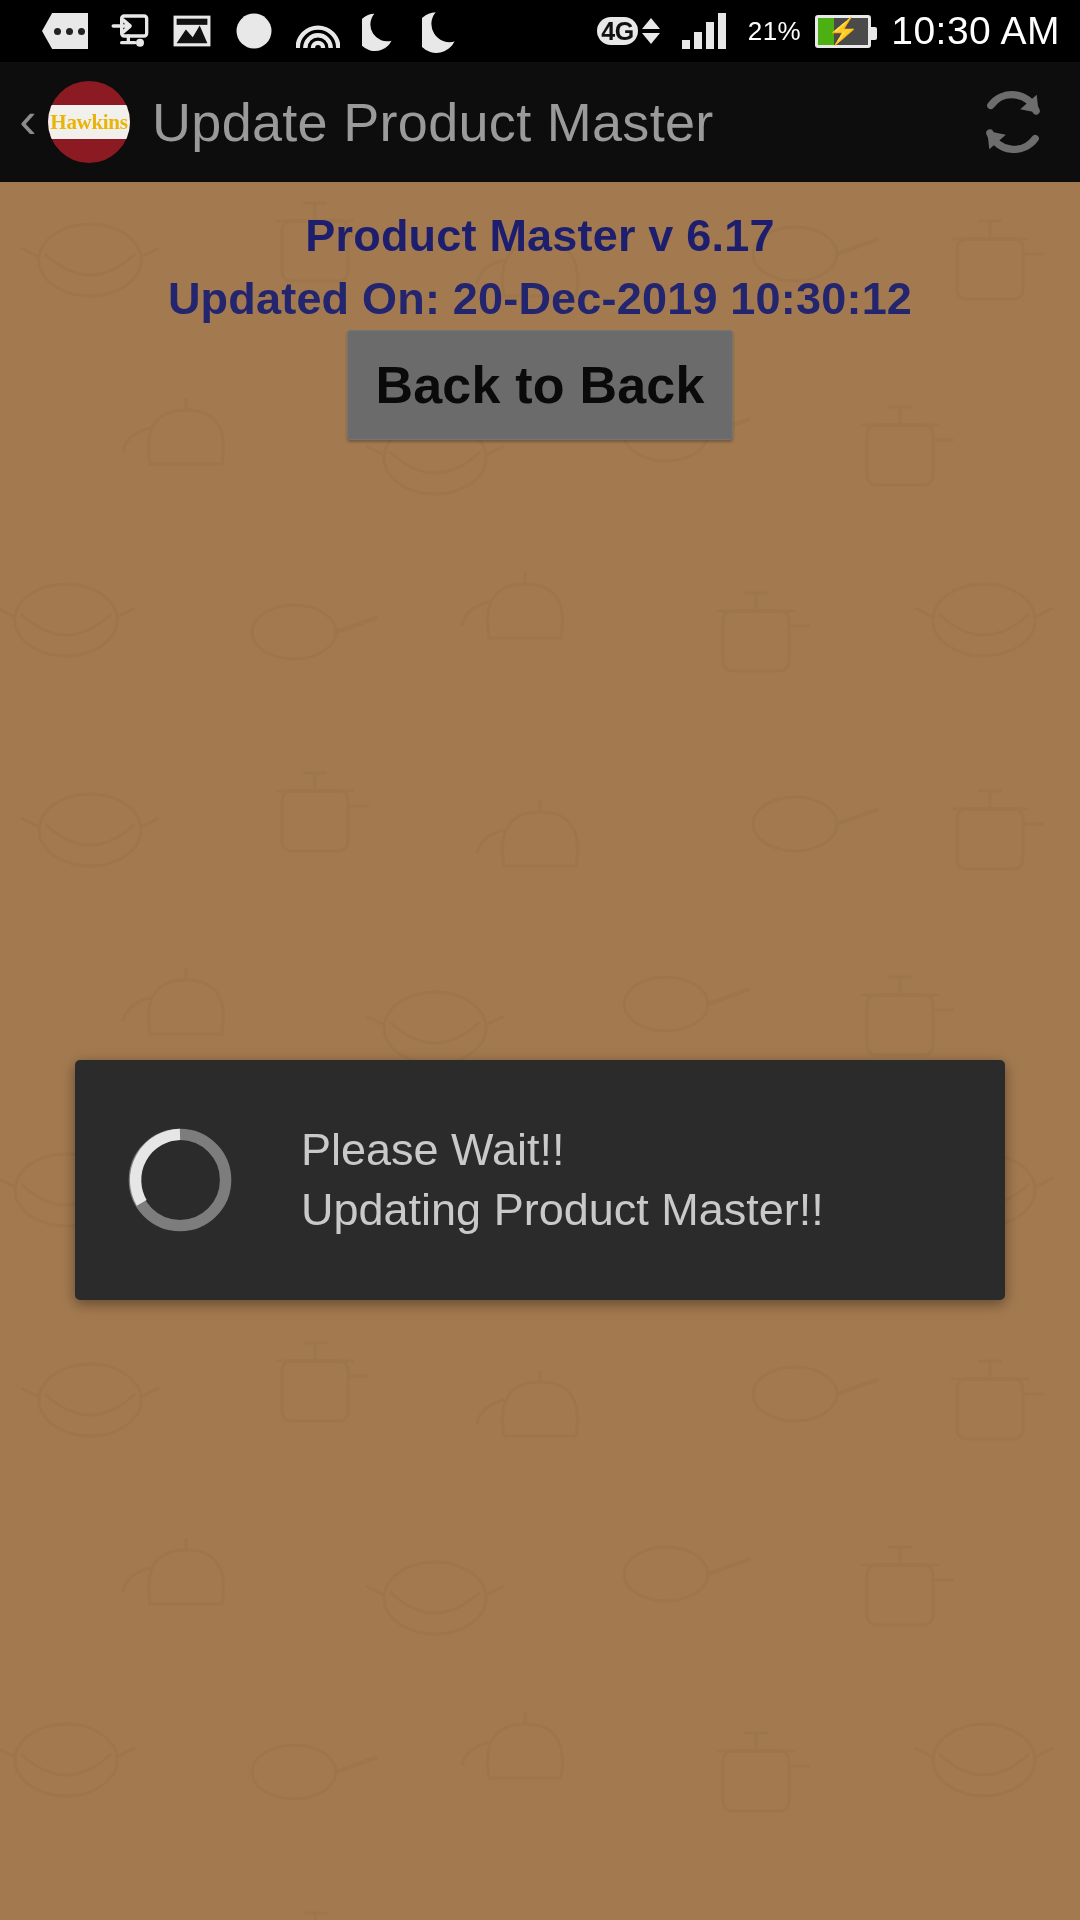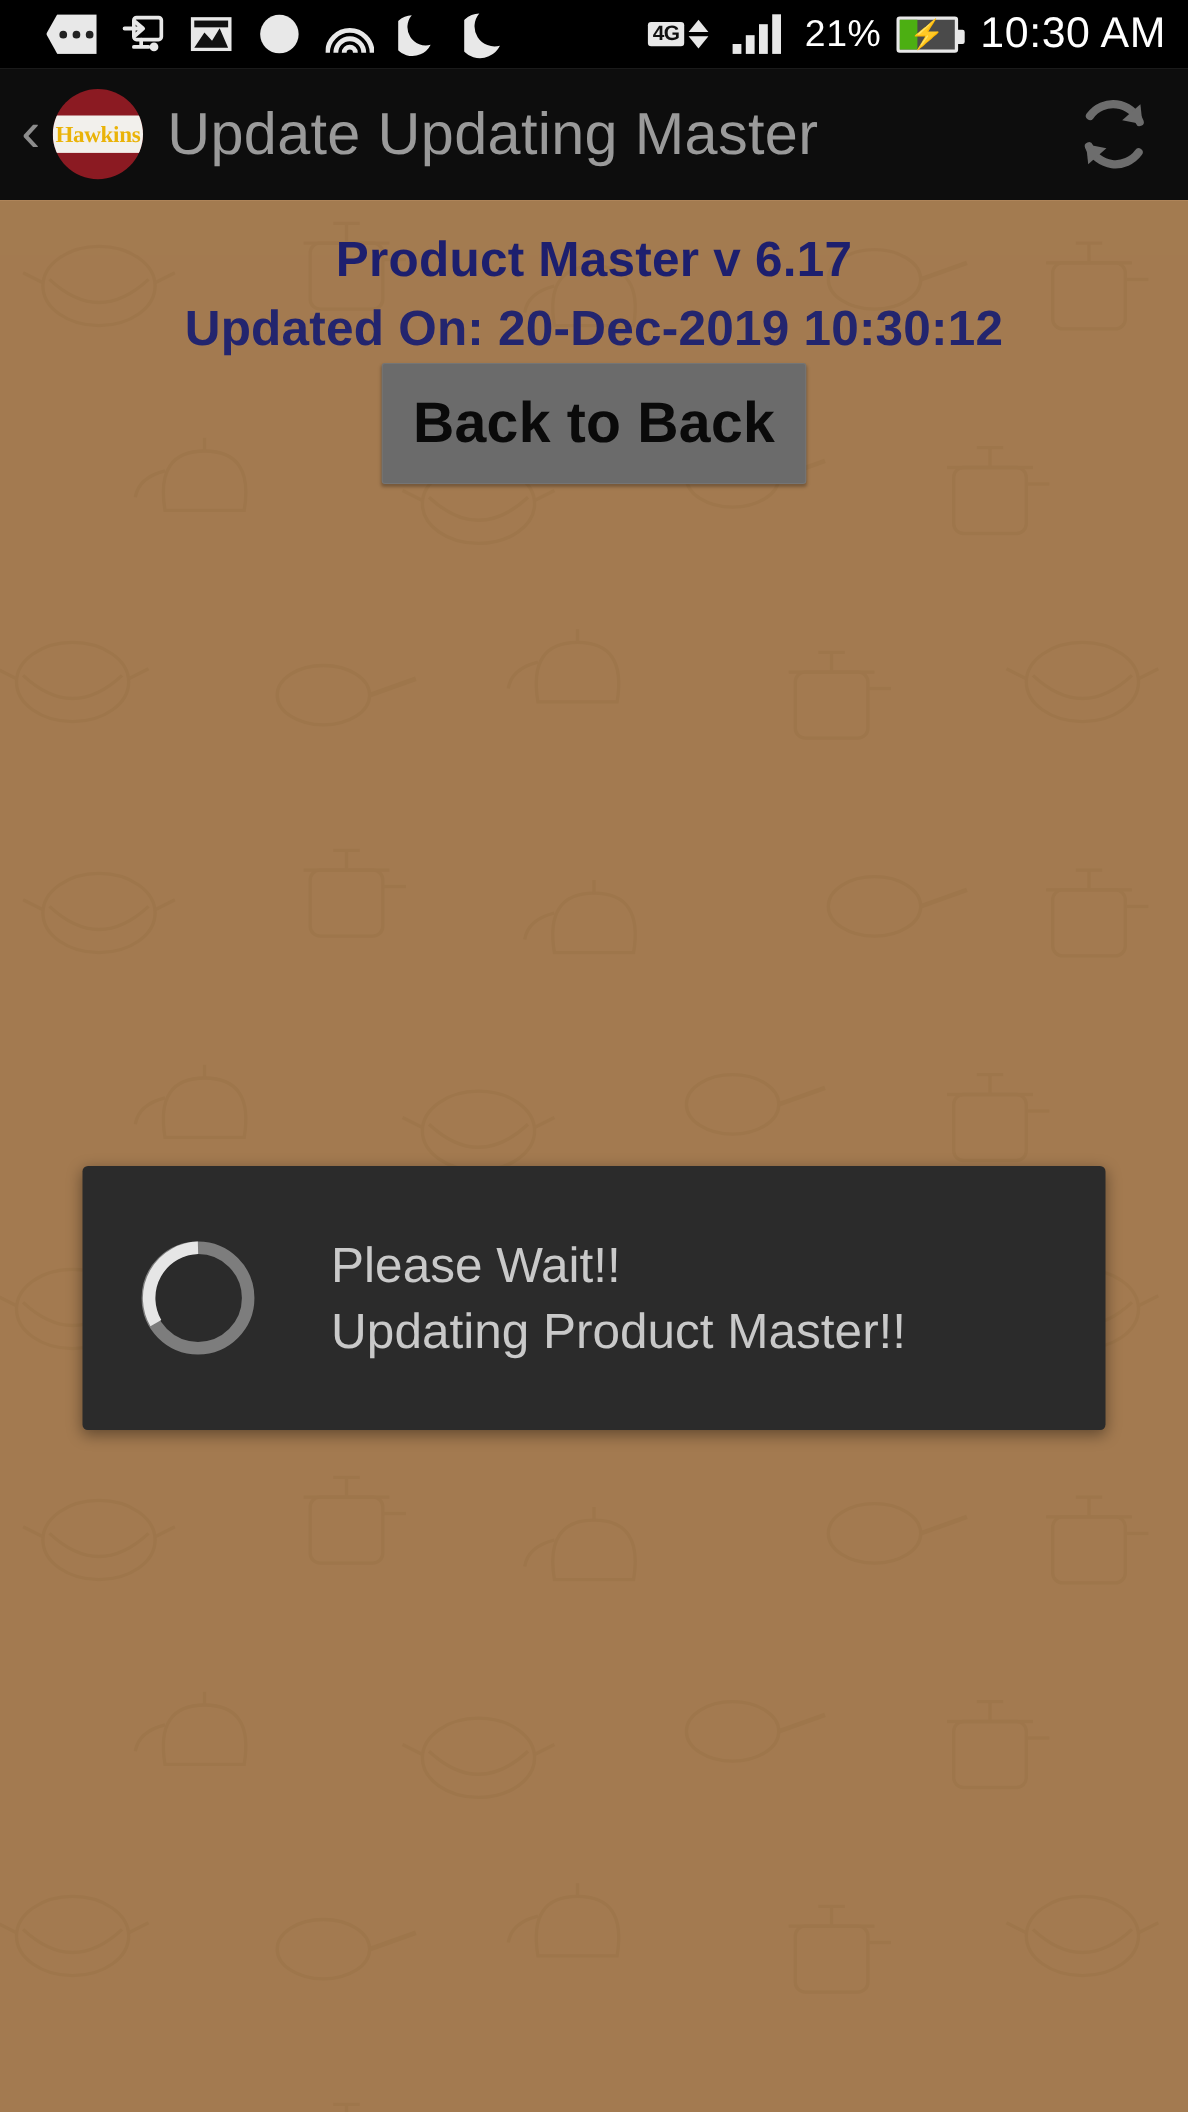--- a/index.html
+++ b/index.html
@@ -14,21 +14,21 @@
   
   #status-bar {
     position:absolute; top:0; left:0; width:1080px; height:62px;
     background:#000; display:flex; align-items:center;
     padding:0 14px 0 42px;
   }
   .sb-icon { display:flex; align-items:center; justify-content:center; flex:0 0 auto; }
   .sb-gap { width:22px; flex:0 0 auto; }
   #sb-spacer { flex:1 1 auto; }
   .sb-text {
-    color:#fff; font-size:34px; font-weight:400; letter-spacing:0.5px;
+    color:#fff; font-size:26px; font-weight:400; letter-spacing:0.5px;
     white-space:nowrap;
   }
   #sb-time { font-size:39px; margin-left:20px; padding-right:6px; }
   #sb-battery-pct { margin-right:14px; }
 
   .pentagon {
     width:46px; height:36px; background:#e8e8e8;
     clip-path:polygon(22% 0%, 100% 0%, 100% 100%, 22% 100%, 0% 50%);
     display:flex; align-items:center; justify-content:center; gap:5px;
     padding-left:8px;
@@ -43,22 +43,22 @@
     content:""; position:absolute; right:-9px; top:9px;
     width:7px; height:13px; background:#e8e8e8; border-radius:0 2px 2px 0;
   }
   .batt-fill { width:32%; background:#4caf12; }
   .batt-bolt {
     position:absolute; left:50%; top:50%; transform:translate(-50%,-50%);
     font-size:26px; color:#fff; line-height:1; font-weight:700;
   }
 
   .fourg {
-    background:#e8e8e8; color:#111; font-size:19px; font-weight:700;
-    padding:1px 4px; border-radius:3px; line-height:1.05; letter-spacing:-0.5px;
+    background:#e8e8e8; color:#111; font-size:25px; font-weight:700;
+    padding:1px 4px; border-radius:14px; line-height:1.05; letter-spacing:-0.5px;
   }
   .updown { display:flex; flex-direction:column; gap:4px; margin-left:4px; }
   .updown span {
     width:0; height:0; border-left:9px solid transparent; border-right:9px solid transparent;
   }
   .updown .up { border-bottom:11px solid #e8e8e8; }
   .updown .dn { border-top:11px solid #e8e8e8; }
 
   .bars { display:flex; align-items:flex-end; gap:4px; height:36px; }
   .bars i { width:8px; background:#e8e8e8; display:block; }
@@ -225,21 +225,21 @@
     </div>
 
     <span class="sb-text" id="sb-time">10:30 AM</span>
   </div>
 
   <div id="app-header">
     <div id="back-chevron">‹</div>
     <div id="app-logo">
       <span id="logo-text">Hawkins</span>
     </div>
-    <div id="app-title">Update Updating Master</div>
+    <div id="app-title">Update Product Master</div>
     <div id="header-spacer"></div>
     <div id="refresh-icon">
       <svg width="78" height="78" viewBox="0 0 24 24">
         <path d="M19.1 8.6A8 8 0 0 0 5.2 6.9" fill="none" stroke="#6d6d6d" stroke-width="2.3" stroke-linecap="round"></path>
         <path d="M4.9 15.4A8 8 0 0 0 18.8 17.1" fill="none" stroke="#6d6d6d" stroke-width="2.3" stroke-linecap="round"></path>
         <path d="M14.2 8.1 L19.9 9.2 L19.3 3.6 Z" fill="#6d6d6d"></path>
         <path d="M9.8 15.9 L4.1 14.8 L4.7 20.4 Z" fill="#6d6d6d"></path>
       </svg>
     </div>
   </div>

